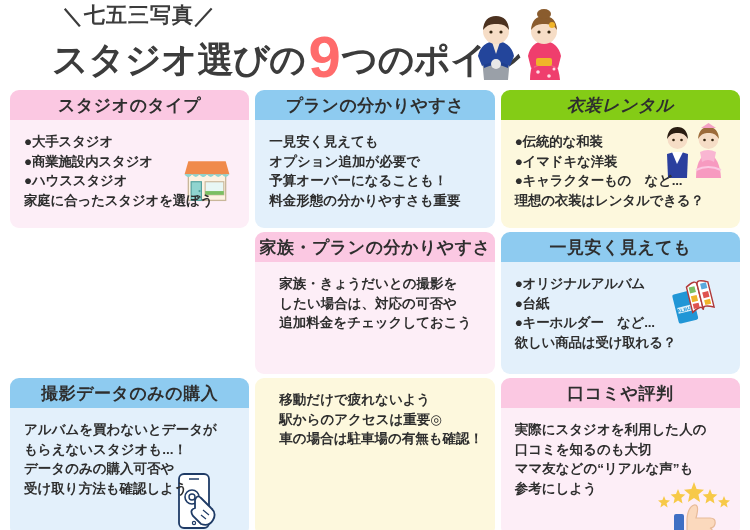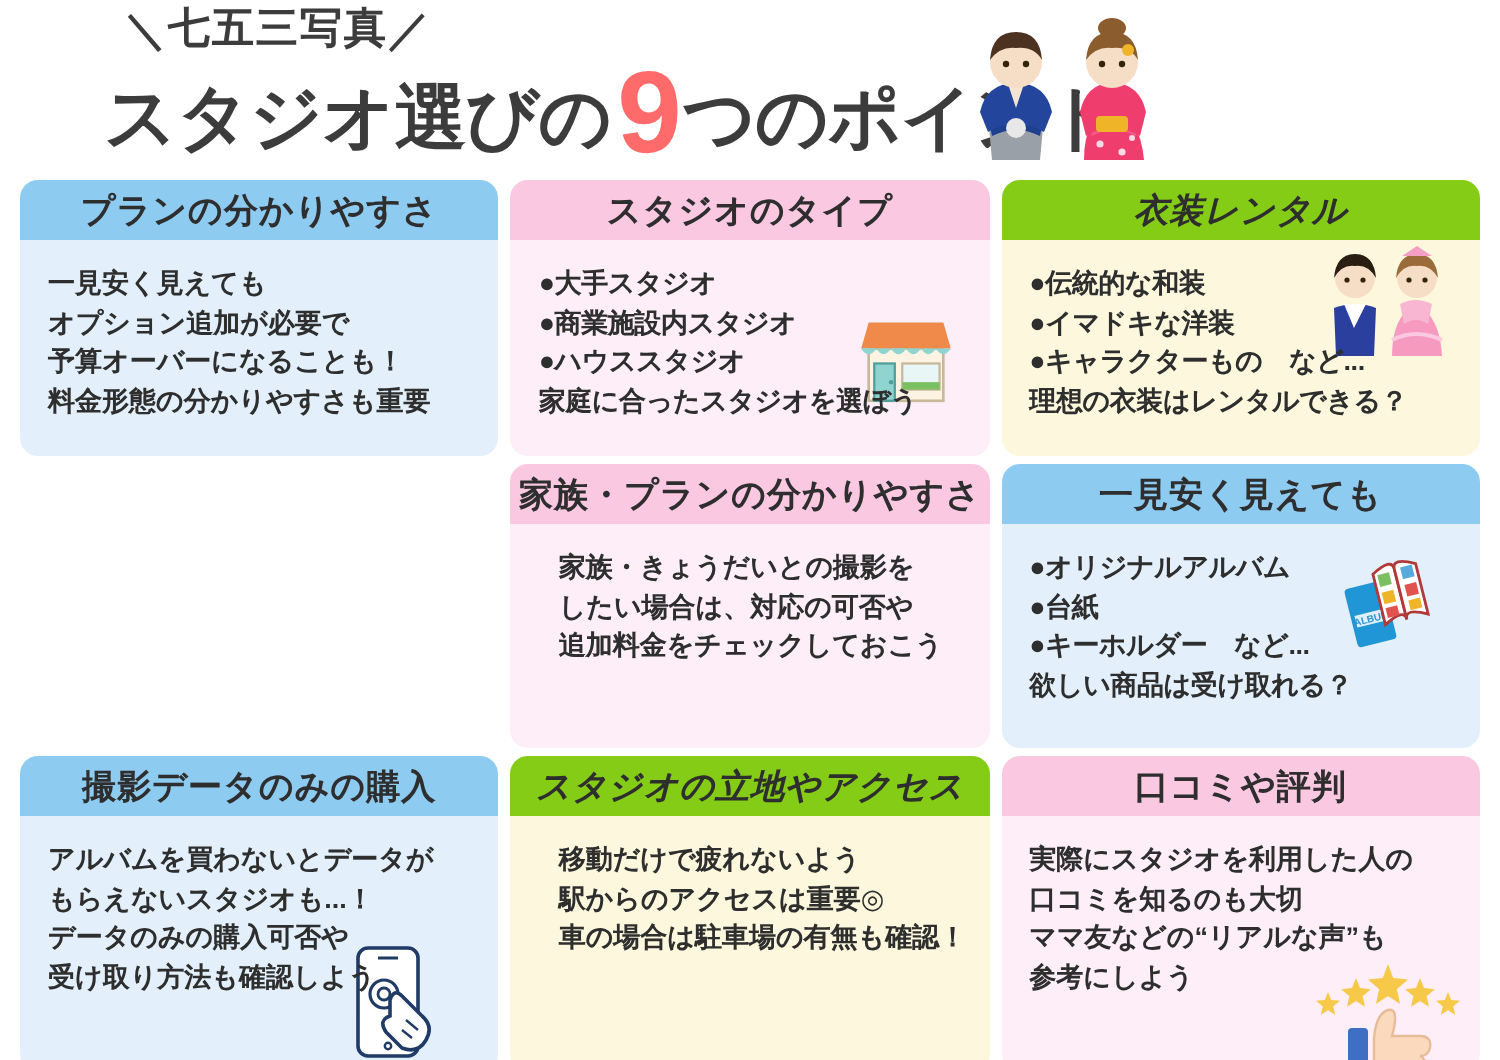--- a/index.html
+++ b/index.html
@@ -14,21 +14,20 @@
     overflow: hidden;
     position: relative;
   }
 
   
   .header {
     position: relative;
     width: 596px;
     height: 88px;
     background: #ffffff;
-    padding-left: 12px;
   }
   .header-text-wrap {
     position: absolute;
     left: 52px;
     top: 4px;
     width: 545px;
   }
   .eyebrow {
     font-size: 21px;
     font-weight: 700;
@@ -190,48 +189,48 @@
       <path d="M83 24 Q84 10 96 10 Q108 10 109 24 Q105 17 96 18 Q88 17 83 24 Z" fill="#8a5c2e"></path>
       <ellipse cx="96" cy="8" rx="7" ry="5" fill="#8a5c2e"></ellipse>
       <circle cx="104" cy="19" r="3" fill="#f0b429"></circle>
       <circle cx="91" cy="26" r="1.6" fill="#33240f"></circle>
       <circle cx="101" cy="26" r="1.6" fill="#33240f"></circle>
     </g>
   </svg>
 </div>
 
 <div class="grid" id="grid">
-    <div class="card theme-blue">
-      <div class="card-header">プランの分かりやすさ</div>
-      <div class="card-body">
-        <div class="lines">一見安く見えても
-オプション追加が必要で
-予算オーバーになることも！
-料金形態の分かりやすさも重要</div>
-      </div>
-    </div>
     <div class="card theme-pink">
       <div class="card-header">スタジオのタイプ</div>
       <div class="card-body">
         <svg id="tpl-storefront-icon" class="card-icon icon-shop" viewBox="0 0 60 60">
     <rect x="10" y="26" width="40" height="28" fill="#fdf3e3" stroke="#c9b79a" stroke-width="1.4"></rect>
     <path d="M6 26 L10 12 H50 L54 26 Z" fill="#f08a4b"></path>
     <path d="M6 26 Q10 32 14 26 Q18 32 22 26 Q26 32 30 26 Q34 32 38 26 Q42 32 46 26 Q50 32 54 26" fill="#8fd4cf"></path>
     <path d="M14 26 Q18 32 22 26 Q26 32 30 26" fill="#f08a4b" opacity="0"></path>
     <path d="M6 26 Q10 32 14 26 L14 26 Z" fill="#8fd4cf"></path>
     <path d="M22 26 Q26 32 30 26 L30 26 Z" fill="#8fd4cf"></path>
     <rect x="13" y="34" width="11" height="20" fill="#8fd4cf" stroke="#4e9e9a" stroke-width="1.2"></rect>
     <rect x="28" y="34" width="20" height="14" fill="#e8f7f5" stroke="#c9b79a" stroke-width="1.2"></rect>
     <rect x="28" y="44" width="20" height="4" fill="#7bbf63"></rect>
     <circle cx="22" cy="44" r="1.2" fill="#4e9e9a"></circle>
   </svg>
         <div class="lines bulleted">●大手スタジオ
 ●商業施設内スタジオ
 ●ハウススタジオ
 家庭に合ったスタジオを選ぼう</div>
+      </div>
+    </div>
+    <div class="card theme-blue">
+      <div class="card-header">プランの分かりやすさ</div>
+      <div class="card-body">
+        <div class="lines">一見安く見えても
+オプション追加が必要で
+予算オーバーになることも！
+料金形態の分かりやすさも重要</div>
       </div>
     </div>
     <div class="card theme-yellow">
       <div class="card-header">衣装レンタル</div>
       <div class="card-body">
         <svg id="tpl-kids-costume-icon" class="card-icon icon-kids2" viewBox="0 0 74 62">
     <g>
       <path d="M12 56 L11 32 Q22 28 32 32 L31 56 Z" fill="#2b3f9e"></path>
       <path d="M16 30 L21 42 L27 30 Z" fill="#ffffff"></path>
       <circle cx="21.5" cy="17" r="10" fill="#f6ddc6"></circle>
@@ -302,21 +301,20 @@
     <path d="M22 30 Q24 24 28 28 L38 38 Q44 43 40 50 Q36 57 28 54 L20 46 Q16 40 22 38 Z" fill="#ffffff" stroke="#1f3b66" stroke-width="1.8"></path>
     <path d="M30 40 L36 45 M28 45 L33 49" stroke="#1f3b66" stroke-width="1.2"></path>
   </svg>
         <div class="lines">アルバムを買わないとデータが
 もらえないスタジオも...！
 データのみの購入可否や
 受け取り方法も確認しよう</div>
       </div>
     </div>
     <div class="card theme-yellow">
-      <div class="card-header">スタジオの立地やアクセス</div>
       <div class="card-body">
         <div class="lines indented">移動だけで疲れないよう
 駅からのアクセスは重要◎
 車の場合は駐車場の有無も確認！</div>
       </div>
     </div>
     <div class="card theme-pink">
       <div class="card-header">口コミや評判</div>
       <div class="card-body">
         <svg id="tpl-thumbs-up-stars-icon" class="card-icon icon-thumb" viewBox="0 0 78 62">

